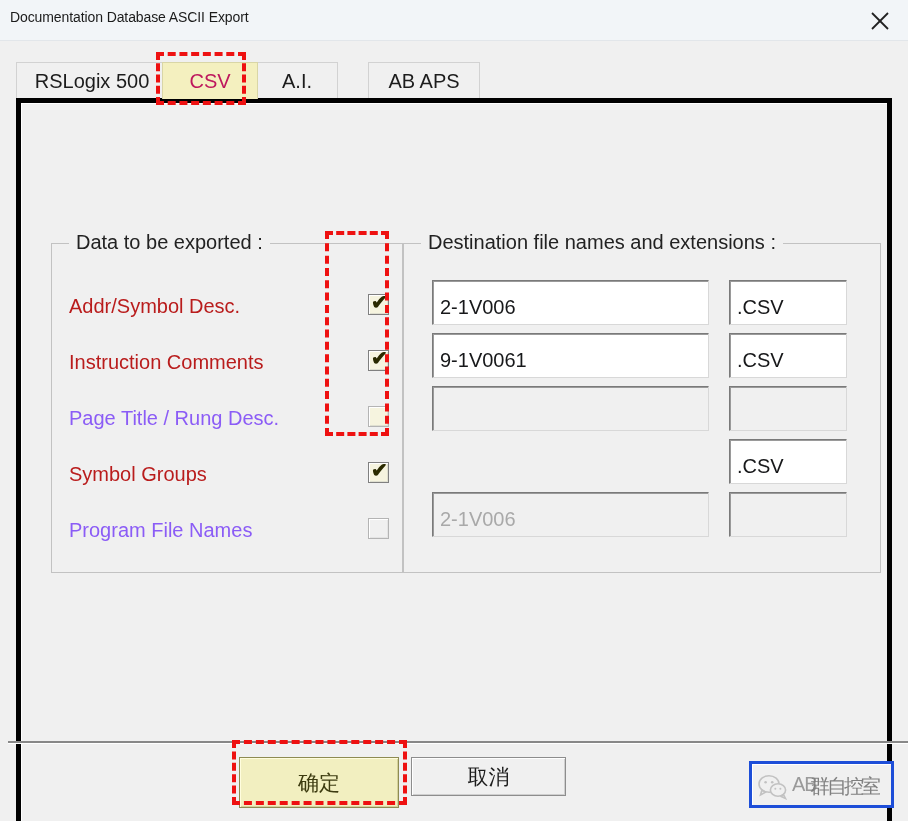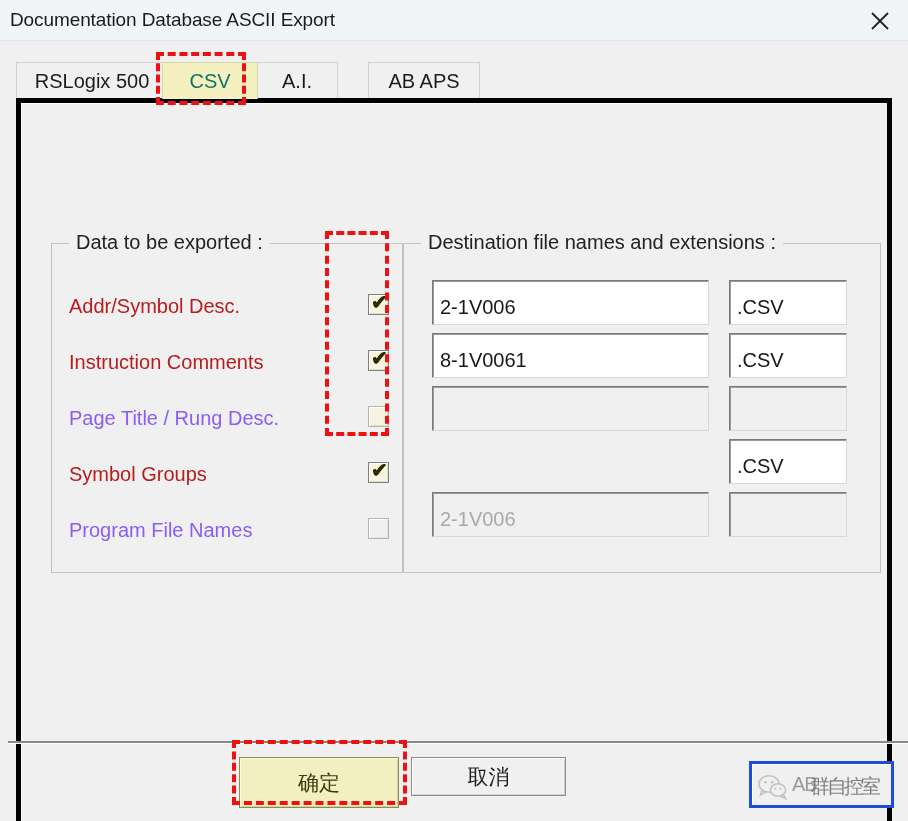--- a/index.html
+++ b/index.html
@@ -22,21 +22,21 @@
     width: 908px;
     height: 41px;
     background: #f2f5f8;
     border-bottom: 1px solid #e2e6ea;
     box-sizing: border-box;
   }
   #title-text {
     position: absolute;
     left: 10px;
     top: 9px;
-    font-size: 19px;
+    font-size: 14px;
     color: #1b1b1b;
     letter-spacing: -0.1px;
     white-space: nowrap;
   }
   #close-btn {
     position: absolute;
     right: 0px;
     top: 0px;
     width: 56px;
     height: 41px;
@@ -76,21 +76,21 @@
     align-items: center;
     justify-content: center;
     font-size: 20px;
     color: #1c1c1c;
     cursor: pointer;
     white-space: nowrap;
   }
   .tab.sel {
     background: #f4f0bf;
     border-color: #d9d6a6;
-    color: #0f766e;
+    color: #be185d;
     z-index: 3;
   }
 
   
   #tabpage {
     position: absolute;
     left: 16px;
     top: 57px;
     width: 876px;
     height: 804px;
@@ -313,21 +313,21 @@
           <span class="chk"></span>
         </div>
     </div>
 
     <div class="groupbox" id="group-right">
       <div class="group-title">Destination file names and extensions :</div>
 
       <div class="field fname" style="top:36px">2-1V006</div>
       <div class="field fext" style="top:36px">.CSV</div>
 
-      <div class="field fname" style="top:89px">8-1V0061</div>
+      <div class="field fname" style="top:89px">9-1V0061</div>
       <div class="field fext" style="top:89px">.CSV</div>
 
       <div class="field fname dis" style="top:142px"></div>
       <div class="field fext dis" style="top:142px"></div>
 
       <div class="field fext" style="top:195px">.CSV</div>
 
       <div class="field fname dis" style="top:248px">2-1V006</div>
       <div class="field fext dis" style="top:248px"></div>
     </div>

